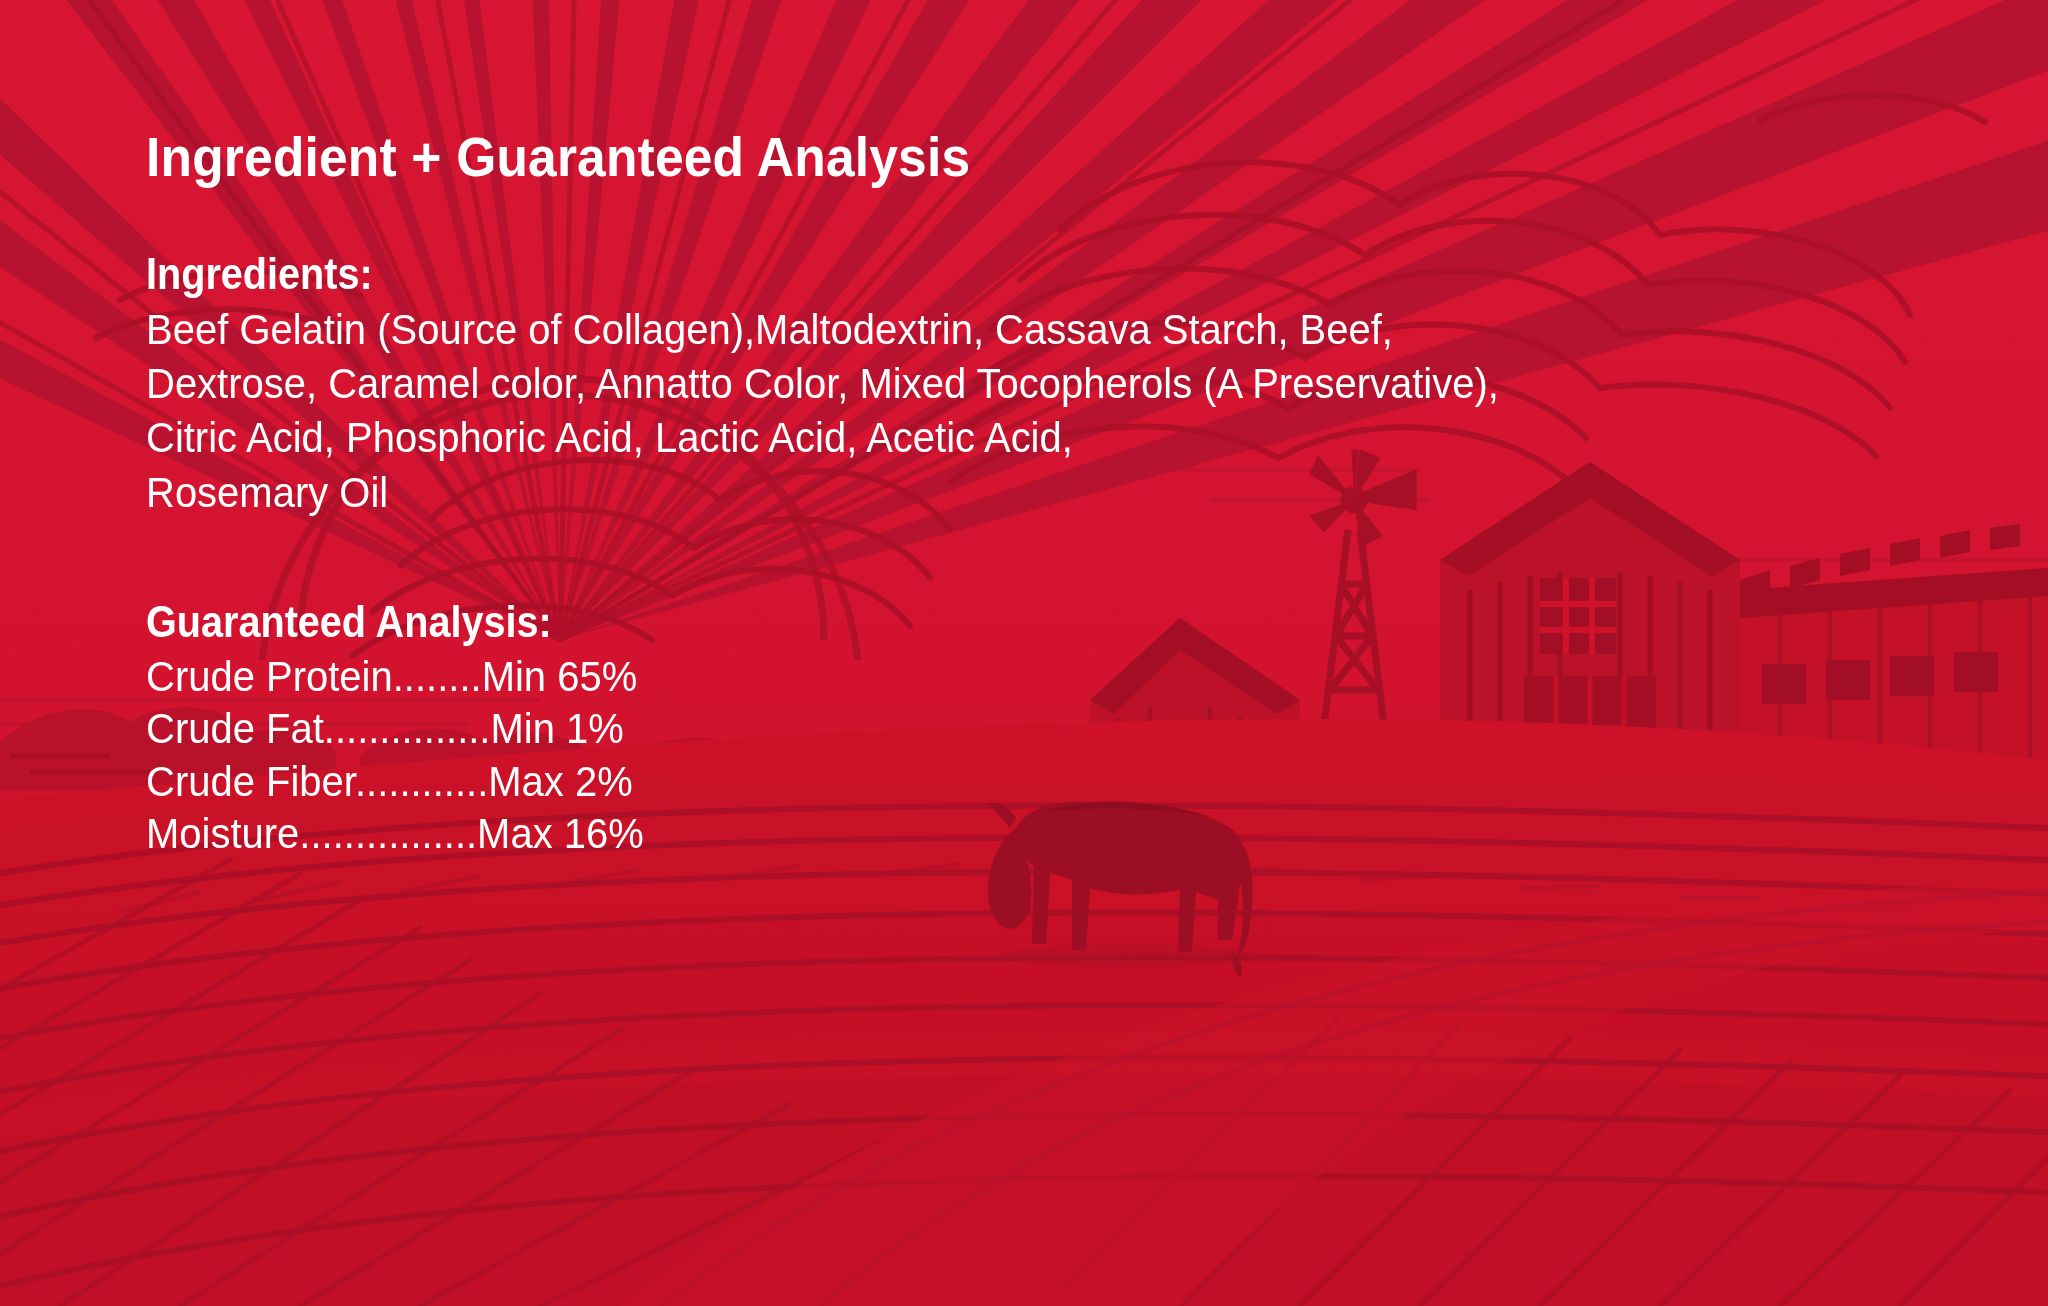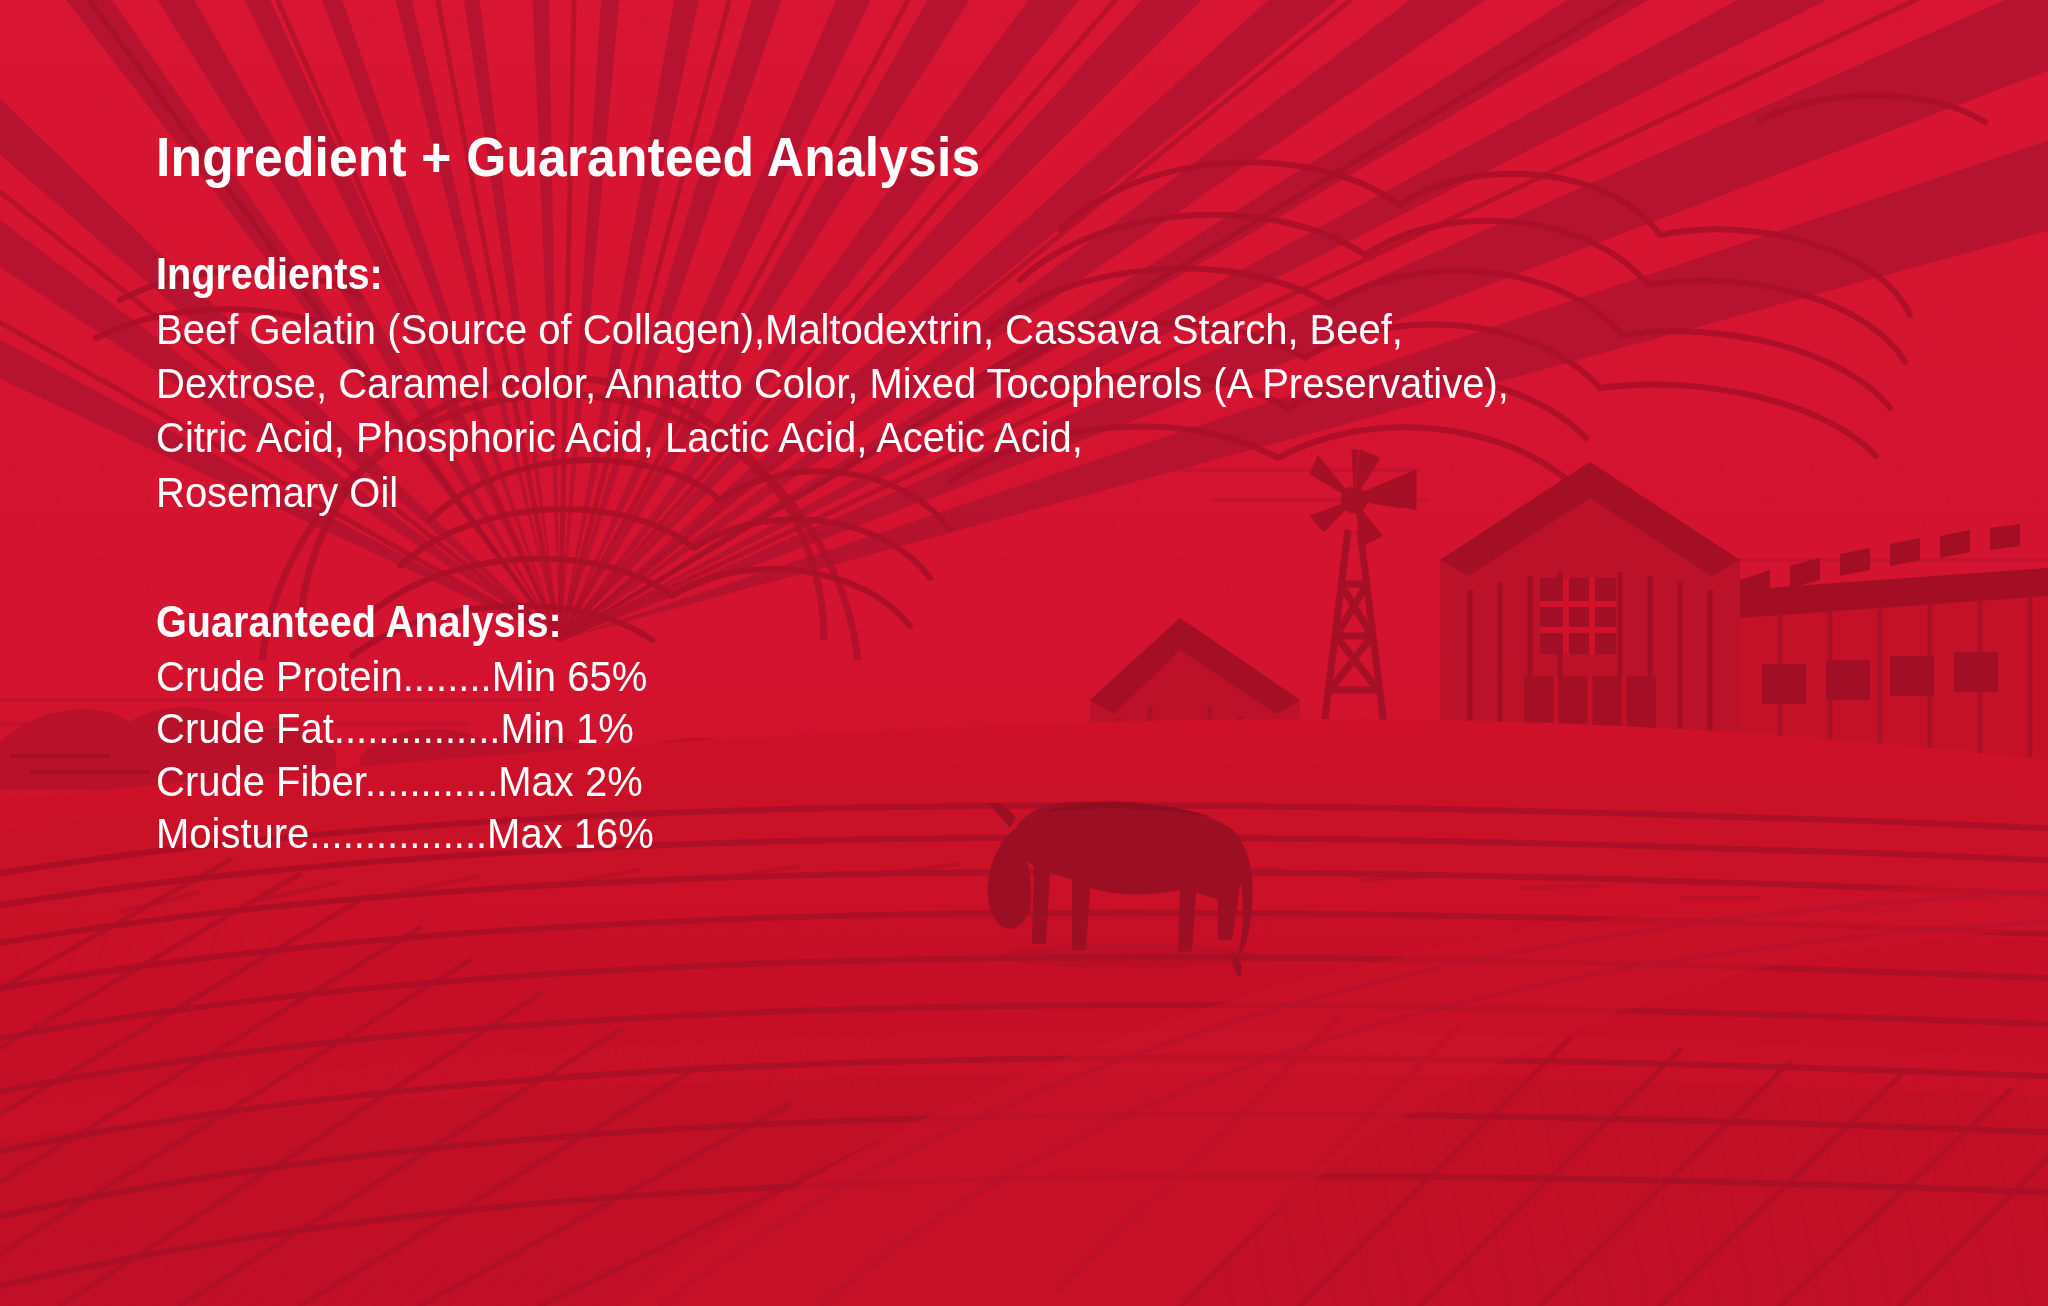--- a/index.html
+++ b/index.html
@@ -25,21 +25,21 @@
     position: absolute;
     inset: 0;
     width: 100%;
     height: 100%;
     display: block;
   }
 
   
   .content {
     position: absolute;
-    left: 156px;
+    left: 146px;
     top: 128px;
     width: 1760px;
     z-index: 10;
   }
 
   .panel-title {
     font-size: 56px;
     font-weight: bold;
     color: #ffffff;
     letter-spacing: 0.2px;

